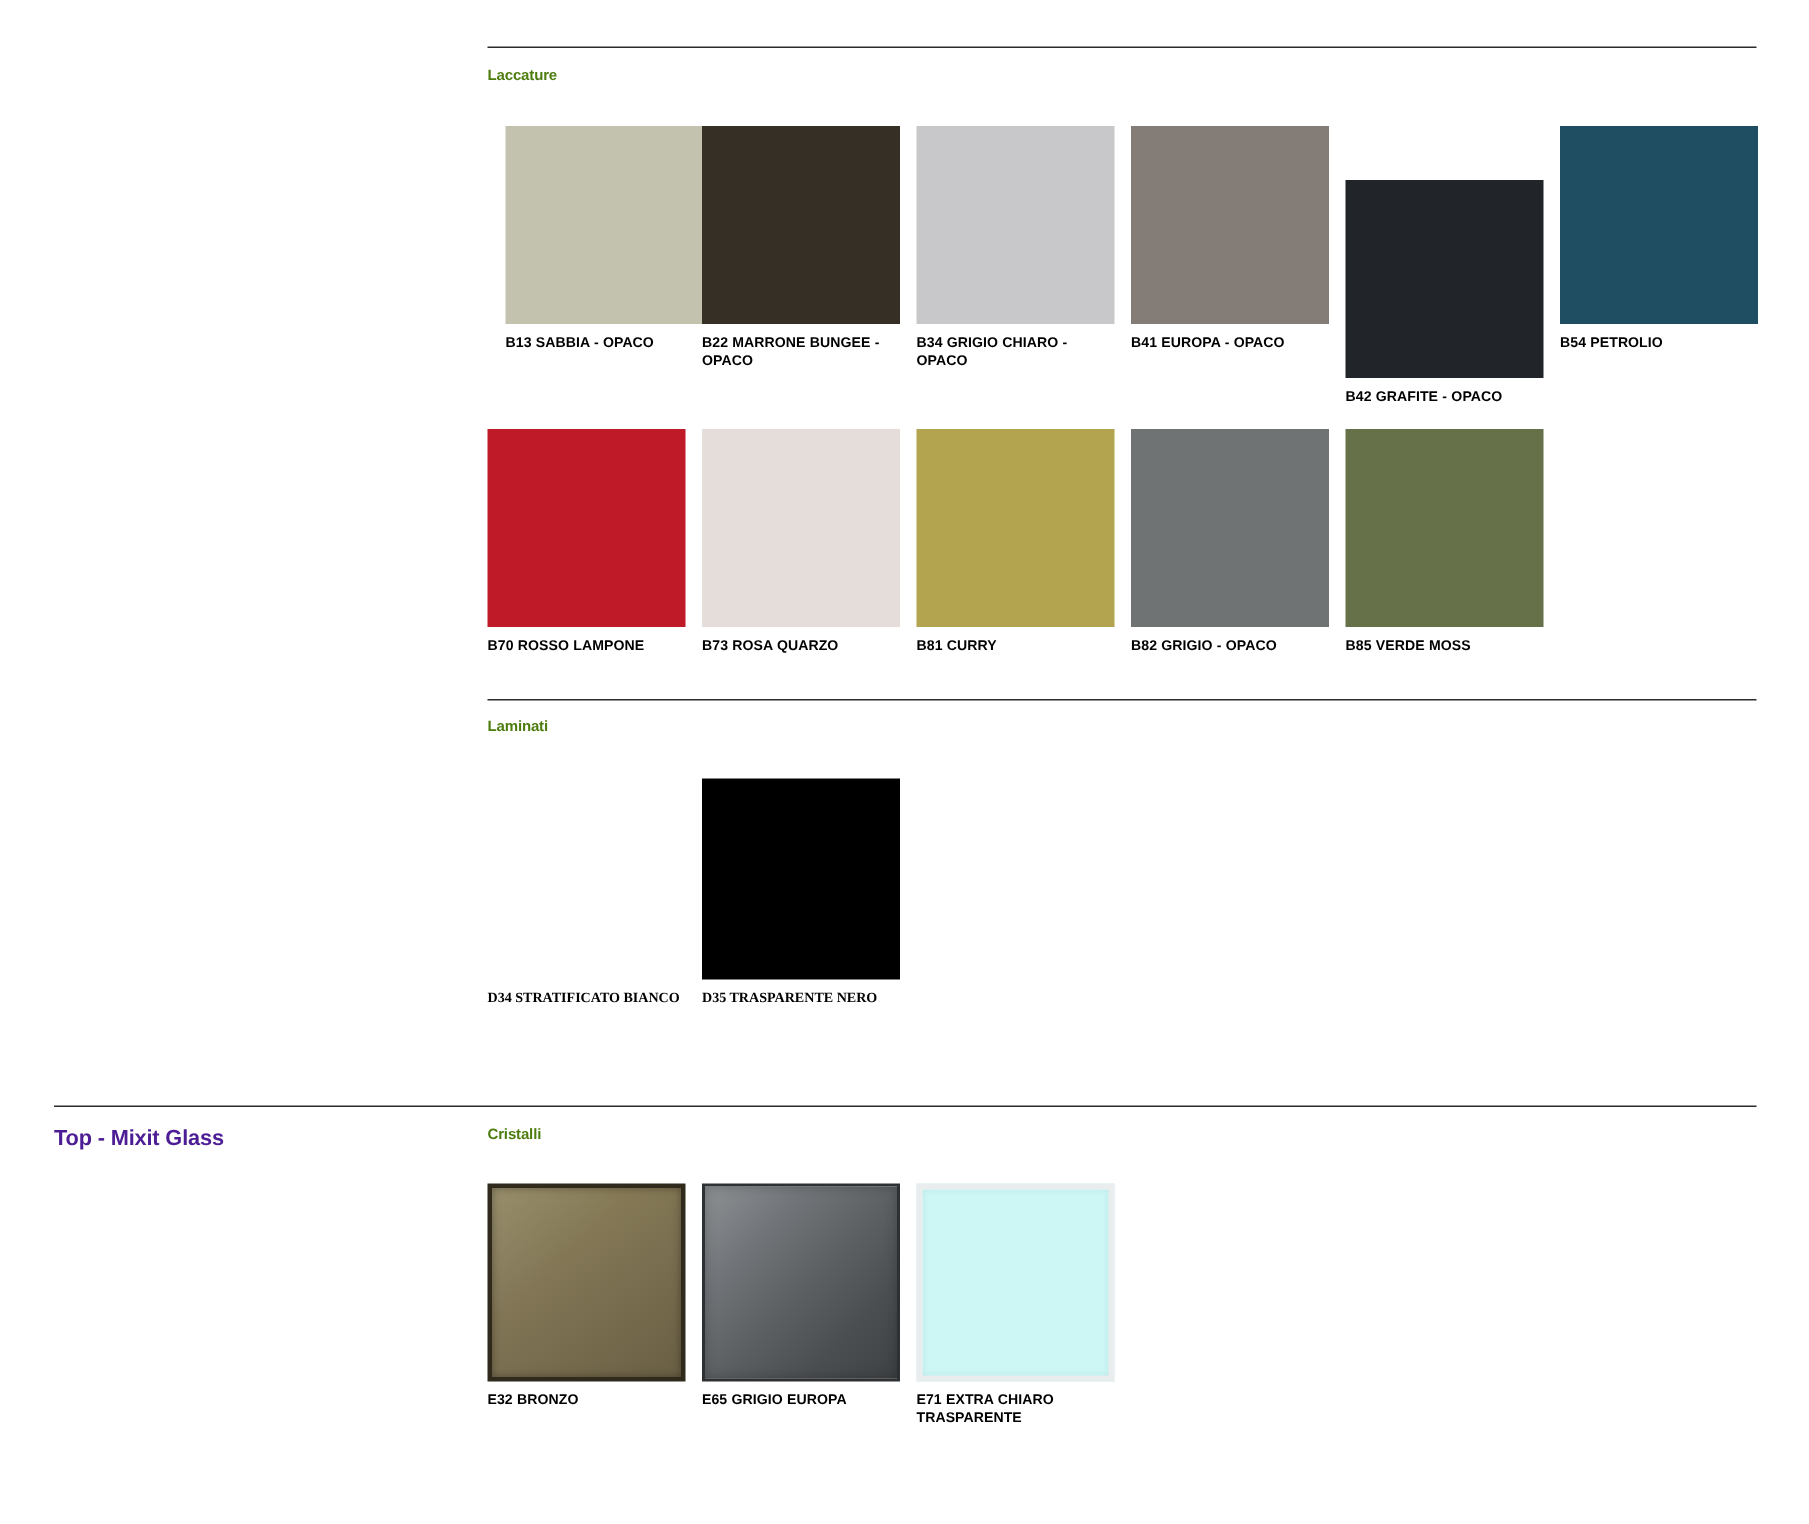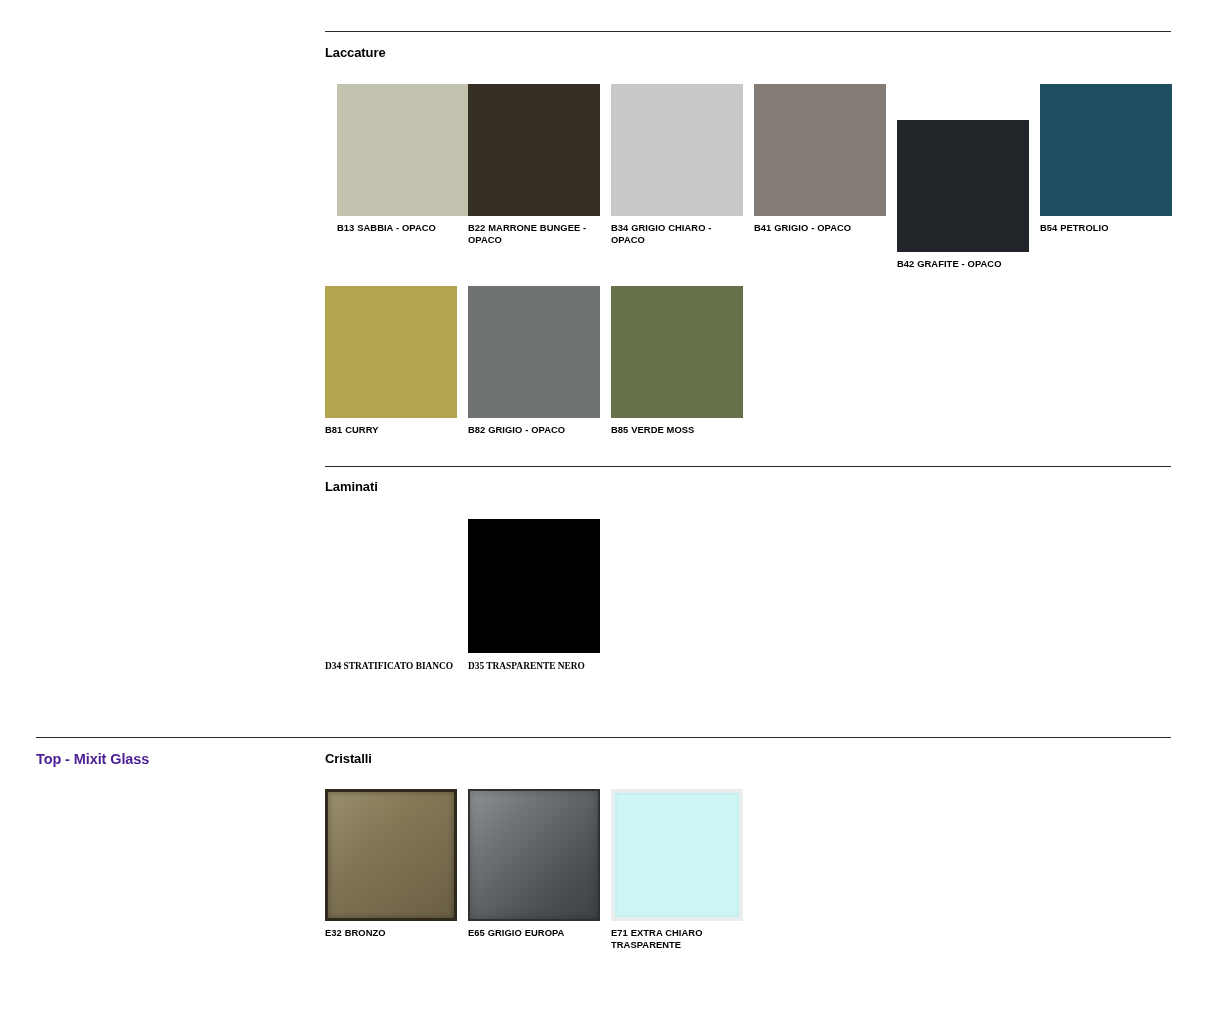--- a/index.html
+++ b/index.html
@@ -23,24 +23,24 @@
   }
 
   .rule {
     position: absolute;
     height: 0;
     border-top: 1.6px solid #2b2b2b;
   }
 
   .section-title {
     position: absolute;
-    font-size: 13px;
+    font-size: 10px;
     font-weight: bold;
     letter-spacing: -0.1px;
-    color: #000000;
+    color: #4d7c0f;
     white-space: nowrap;
   }
 
   .left-title {
     position: absolute;
     font-size: 14.5px;
     font-weight: bold;
     letter-spacing: -0.1px;
     color: #4c1d95;
     white-space: nowrap;
@@ -125,31 +125,39 @@
     <div class="swatch-cell" style="">
       <span class="swatch-chip" style="background:#352f26;"></span>
       <div class="swatch-label">B22 MARRONE BUNGEE - OPACO</div>
     </div>
     <div class="swatch-cell" style="margin-bottom:0;">
       <span class="swatch-chip" style="background:#c8c8ca;"></span>
       <div class="swatch-label">B34 GRIGIO CHIARO - OPACO</div>
     </div>
     <div class="swatch-cell" style="margin-bottom:16px;">
       <span class="swatch-chip" style="background:#847c76;"></span>
-      <div class="swatch-label">B41 GRIGIO - OPACO</div>
+      <div class="swatch-label">B41 EUROPA - OPACO</div>
     </div>
     <div class="swatch-cell" style="margin-bottom:16px;margin-top:36px;">
       <span class="swatch-chip" style="background:#212429;"></span>
       <div class="swatch-label">B42 GRAFITE - OPACO</div>
     </div>
     <div class="swatch-cell" style="margin-bottom:16px;">
       <span class="swatch-chip" style="background:#1f4e63;"></span>
       <div class="swatch-label">B54 PETROLIO</div>
     </div>
 
+    <div class="swatch-cell">
+      <span class="swatch-chip" style="background:#be1a28;"></span>
+      <div class="swatch-label">B70 ROSSO LAMPONE</div>
+    </div>
+    <div class="swatch-cell">
+      <span class="swatch-chip" style="background:#e5ddd9;"></span>
+      <div class="swatch-label">B73 ROSA QUARZO</div>
+    </div>
     <div class="swatch-cell">
       <span class="swatch-chip" style="background:#b3a44f;"></span>
       <div class="swatch-label">B81 CURRY</div>
     </div>
     <div class="swatch-cell">
       <span class="swatch-chip" style="background:#6f7373;"></span>
       <div class="swatch-label">B82 GRIGIO - OPACO</div>
     </div>
     <div class="swatch-cell">
       <span class="swatch-chip" style="background:#677149;"></span>

